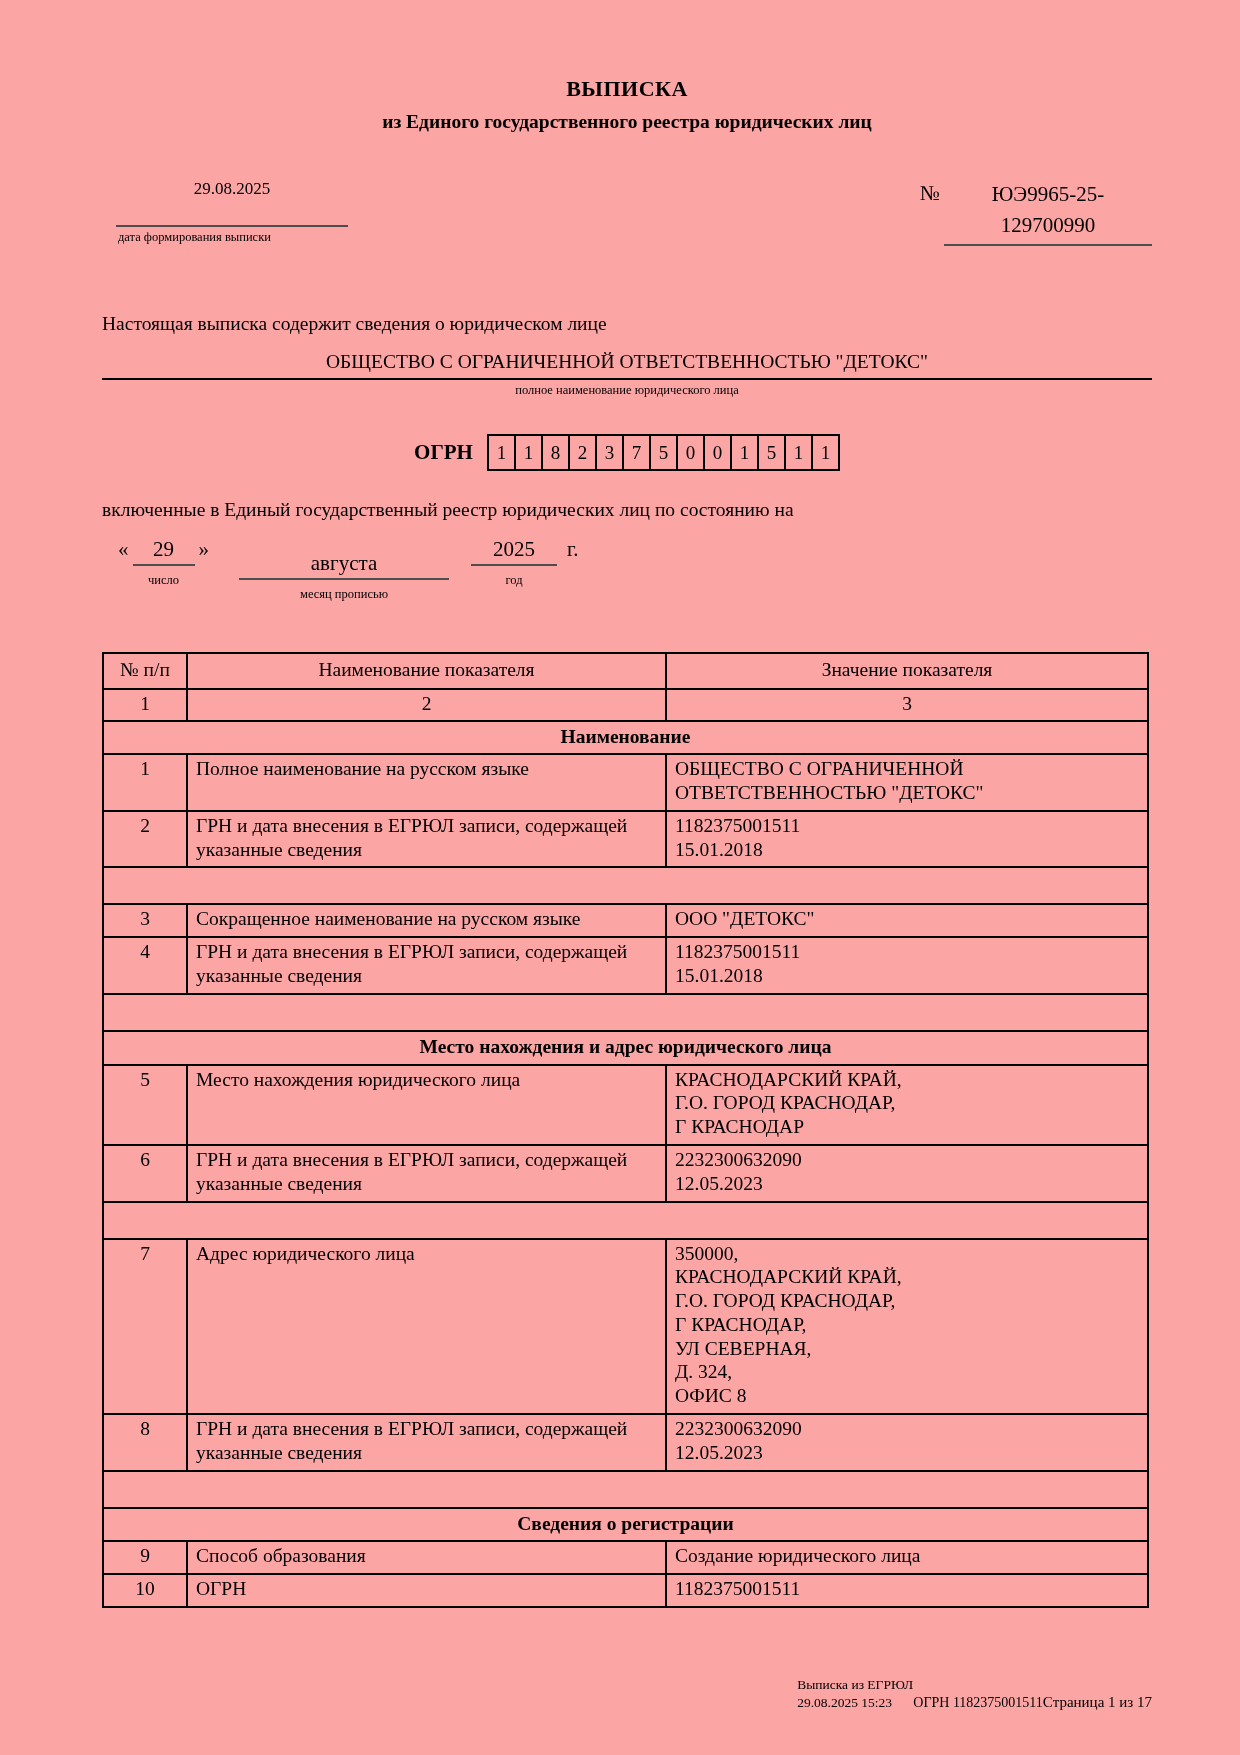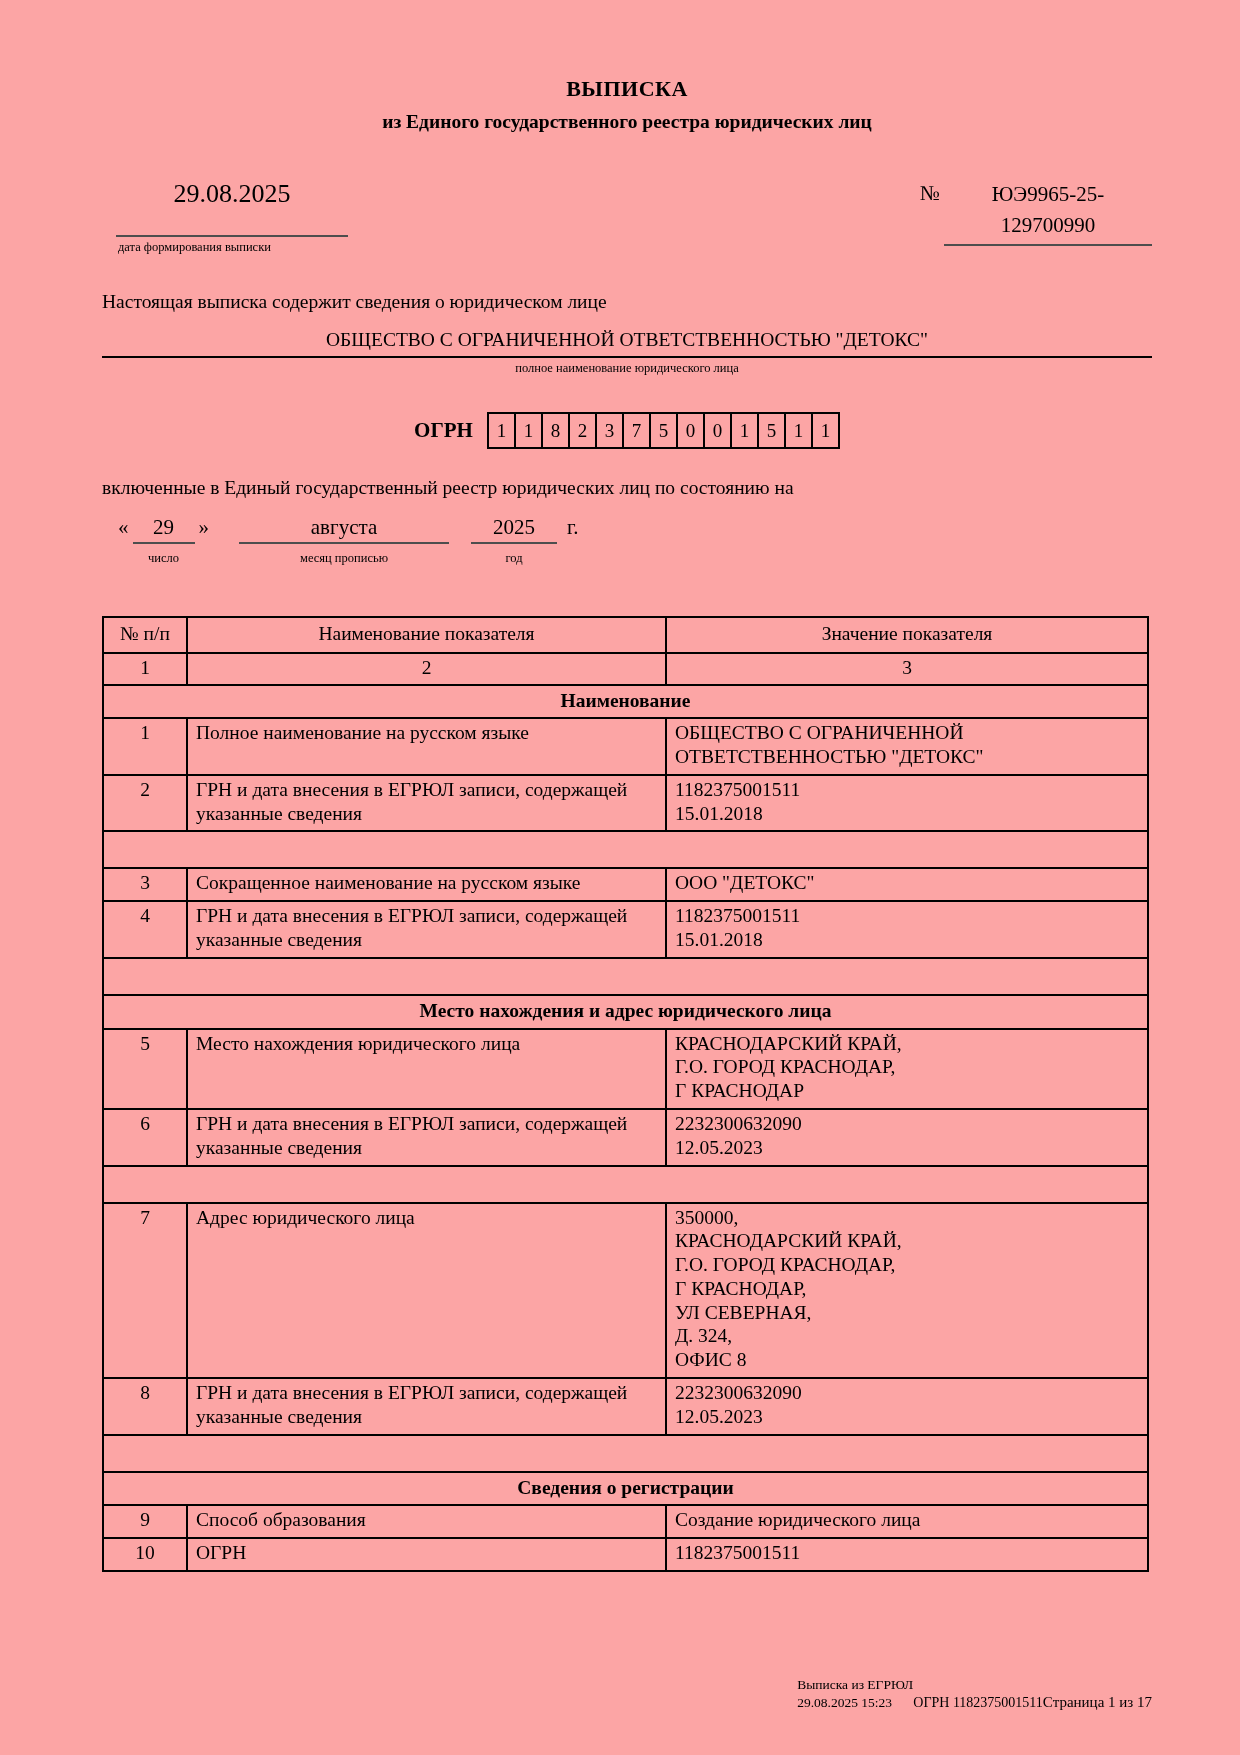--- a/index.html
+++ b/index.html
@@ -5,30 +5,30 @@
   html,body { margin:0; padding:0; background:#fff; }
   body { width:1240px; height:1755px; font-family:"Liberation Serif", serif; color:#000; }
   .page { position:relative; width:1240px; height:1755px; background:#fca5a5; overflow:hidden; }
   .content { position:absolute; left:102px; top:0; width:1050px; }
 
   .doc-title { text-align:center; font-size:22px; font-weight:bold; margin-top:76px; letter-spacing:0.5px; }
   .doc-subtitle { text-align:center; font-size:19.5px; font-weight:bold; margin-top:9px; }
 
   .header-row { position:relative; height:112px; margin-top:46px; }
   .date-block { position:absolute; left:14px; top:0; width:232px; }
-  .date-value { font-size:26px; text-align:center; }
+  .date-value { font-size:17px; text-align:center; }
   .date-rule { border-top:2px solid #4d4d4d; margin-top:26px; }
   .date-caption { font-size:12.5px; margin-top:3px; text-align:left; padding-left:2px; }
 
   .num-label { position:absolute; left:818px; top:2px; font-size:21px; }
   .num-block { position:absolute; right:0; top:0; width:208px; text-align:center; }
   .num-line { font-size:21px; line-height:31px; }
   .num-rule { border-top:2px solid #4d4d4d; margin-top:3px; }
 
-  .intro-line { font-size:19.5px; }
+  .intro-line { font-size:19.5px; margin-top:22px; }
 
   .company-name { text-align:center; font-size:19.5px; margin-top:16px; padding-bottom:5px; border-bottom:2.5px solid #000; }
   .company-caption { text-align:center; font-size:12.5px; margin-top:3px; }
 
   .ogrn-row { display:flex; justify-content:center; align-items:center; gap:14px; margin-top:36px; }
   .ogrn-label { font-size:21px; font-weight:bold; }
   .ogrn-boxes { display:flex; }
   .ogrn-cell { width:25px; height:33px; border:2px solid #000; margin-left:-2px; display:flex; align-items:center; justify-content:center; font-size:19px; }
   .ogrn-cell:first-child { margin-left:0; }
 
@@ -110,21 +110,21 @@
     <div class="included-line">включенные в Единый государственный реестр юридических лиц по состоянию на</div>
 
     <div class="datewords">
       <span class="dw-quote">«</span>
       <span class="dw-field dw-day">
         <span class="dw-value" style="display:block;">29</span>
         <span class="dw-caption" style="display:block;">число</span>
       </span>
       <span class="dw-quote">»</span>
       <span class="dw-field dw-month">
-        <span class="dw-value" style="display:block;">августа</span>
+        <span class="dw-value" style="display:block;margin-top:14px;">августа</span>
         <span class="dw-caption" style="display:block;">месяц прописью</span>
       </span>
       <span class="dw-field dw-year">
         <span class="dw-value" style="display:block;">2025</span>
         <span class="dw-caption" style="display:block;">год</span>
       </span>
       <span class="dw-suffix">г.</span>
     </div>
 
     <table class="main">

